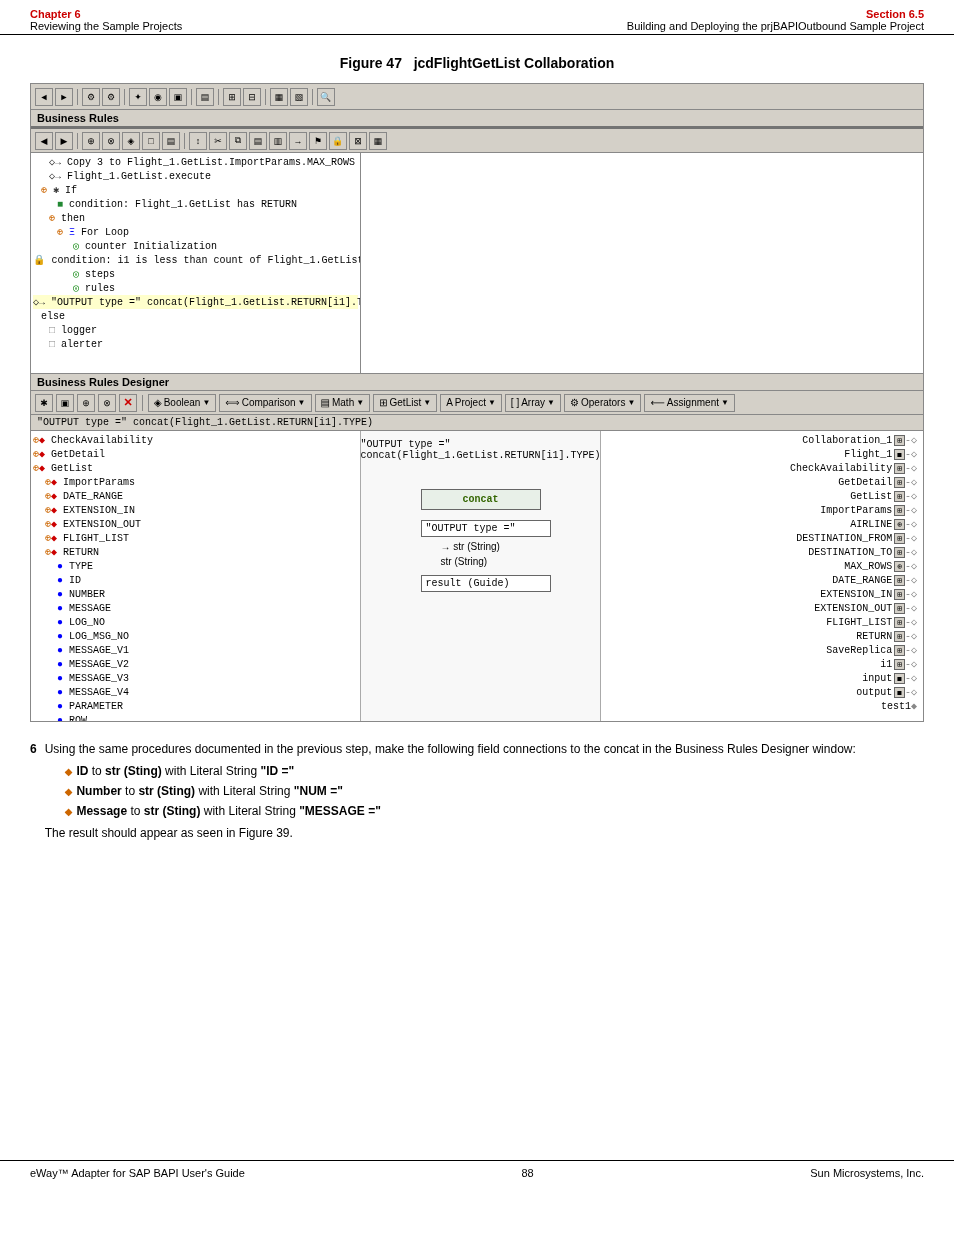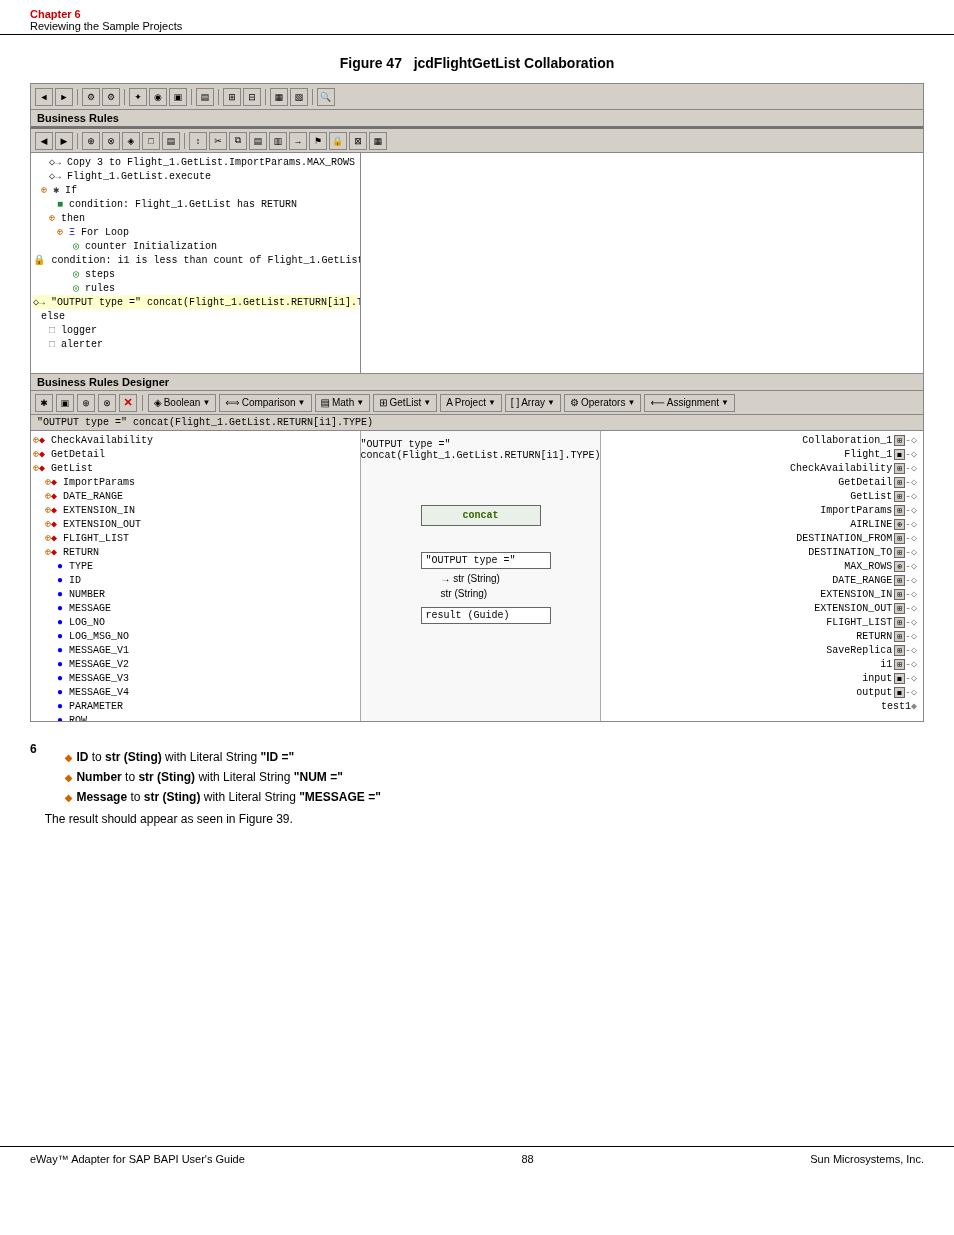--- a/index.html
+++ b/index.html
@@ -204,21 +204,21 @@
       font-family: 'Courier New', monospace;
     }
 
     
     .concat-box {
       background: #e8f0e8;
       border: 1px solid #666;
       padding: 4px 6px;
       font-size: 10px;
       font-family: 'Courier New', monospace;
-      margin: 24px auto;
+      margin: 8px auto;
       width: 120px;
       text-align: center;
     }
     .concat-input-box {
       background: #fff;
       border: 1px solid #666;
       padding: 2px 4px;
       font-size: 10px;
       margin: 2px auto;
       width: 130px;
@@ -310,20 +310,24 @@
       font-weight: bold;
     }
   </style>
 </head>
 <body>
 
 <div class="page-header">
   <div class="page-header-left">
     <div class="chapter-title">Chapter 6</div>
     <div class="chapter-subtitle">Reviewing the Sample Projects</div>
+  </div>
+  <div class="page-header-right">
+    <div class="section-title">Section 6.5</div>
+    <div class="section-subtitle">Building and Deploying the prjBAPIOutbound Sample Project</div>
   </div>
 </div>
 
 <div class="figure-title">
   <span>Figure 47</span>&nbsp;&nbsp;
   <span>jcdFlightGetList Collaboration</span>
 </div>
 
 <div class="screenshot-container">
 
@@ -519,20 +523,21 @@
         <div class="right-item">test1 <span style="color:#888">◆</span></div>
       </div>
     </div>
   </div>
 </div>
 
 <div class="content-body">
   <div style="display:flex; margin-bottom:8px;">
     <span class="step-number">6</span>
     <div class="step-text">
+      <span>Using the same procedures documented in the previous step, make the following field connections to the concat in the Business Rules Designer window:</span>
       <ul class="bullet-list">
         <li>
           <span class="bullet-diamond">◆</span>
           <span><strong>ID</strong> to <strong>str (Sting)</strong> with Literal String <strong>"ID ="</strong></span>
         </li>
         <li>
           <span class="bullet-diamond">◆</span>
           <span><strong>Number</strong> to <strong>str (Sting)</strong> with Literal String <strong>"NUM ="</strong></span>
         </li>
         <li>

